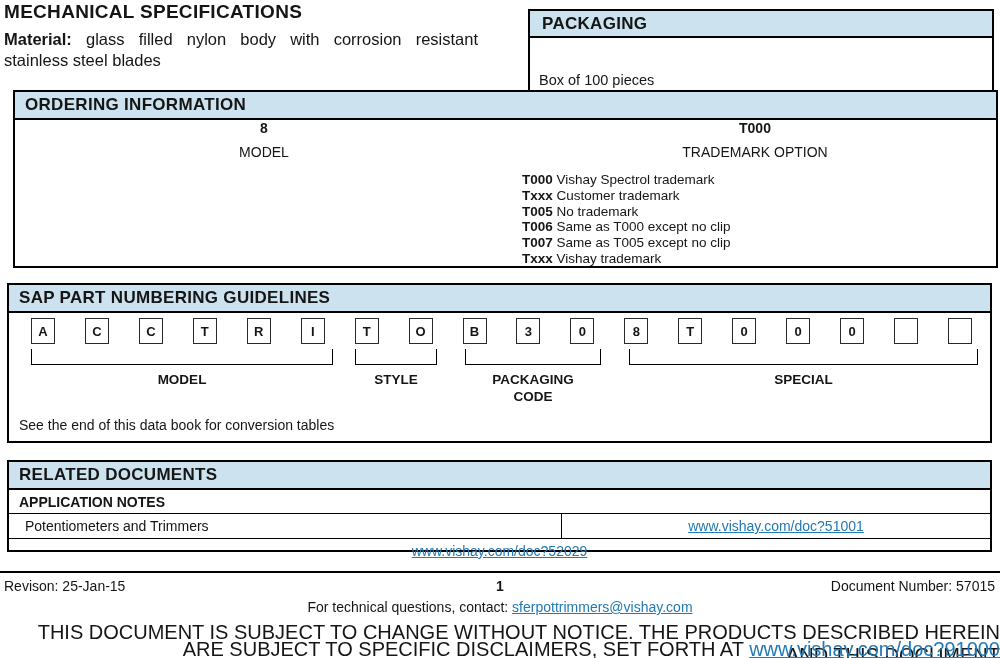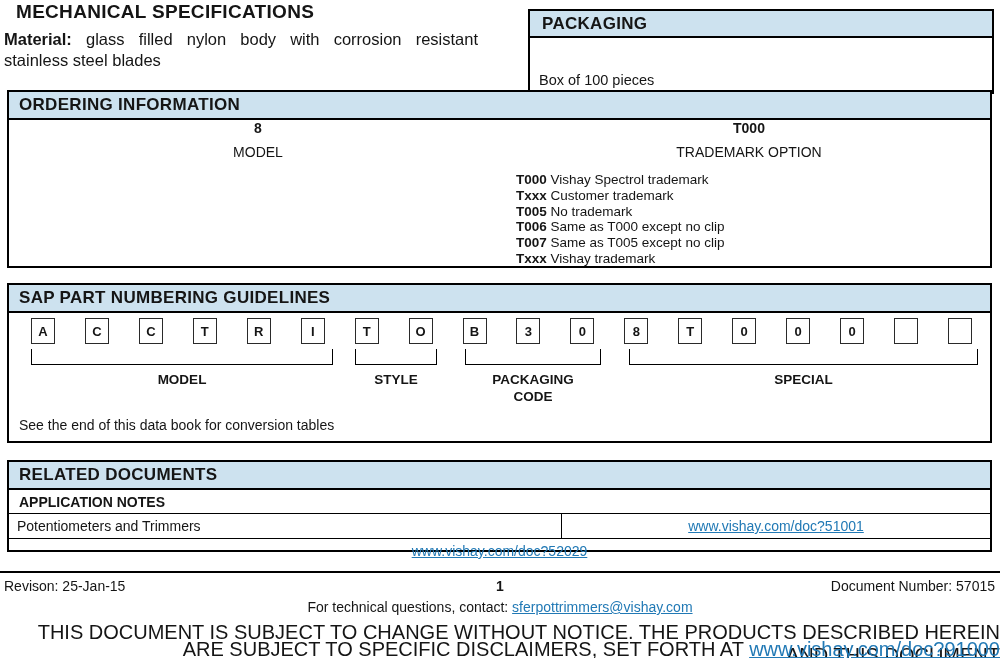--- a/index.html
+++ b/index.html
@@ -23,28 +23,28 @@
     font-size: 17px;
     padding: 3px 0 3px 10px;
     letter-spacing: 0.3px;
   }
   .link {
     color: var(--link, #2179b5);
     text-decoration: underline;
     cursor: pointer;
   }
   
-  #mech-title { position: absolute; left: 16px; top: 1px; font-size: 19px; font-weight: bold; letter-spacing: 0.3px; }
+  #mech-title { position: absolute; left: 4px; top: 1px; font-size: 19px; font-weight: bold; letter-spacing: 0.3px; }
   #mech-para  { position: absolute; left: 4px; top: 29px; width: 474px; font-size: 16.5px; line-height: 21px; text-align: justify; }
   
   #packaging { left: 528px; top: 9px; width: 466px; }
   #packaging .bar { font-size: 17px; padding: 3px 0 2px 12px; }
   #packaging-content { font-size: 14.5px; padding: 4px 0 4px 9px; margin-top: 30px; }
   
-  #ordering { left: 7px; top: 90px; width: 985px; height: 178px; }
+  #ordering { left: 13px; top: 90px; width: 985px; height: 178px; }
   .ord-center { position: absolute; width: 220px; text-align: center; }
   .ord-val { font-weight: bold; font-size: 14px; }
   .ord-lab { font-size: 14px; }
   #ord-options { position: absolute; left: 507px; top: 80px; font-size: 13.5px; line-height: 15.8px; }
   
   #sap { left: 7px; top: 283px; width: 985px; height: 160px; }
   #sap-boxes { position: absolute; left: 22px; top: 33px; width: 941px; display: flex; justify-content: space-between; }
   .sap-box {
     width: 24px; height: 26px;
     border: 1.5px solid #2a2a2a;
@@ -58,21 +58,21 @@
   .bracket-label {
     position: absolute; top: 86px;
     font-weight: bold; font-size: 13.5px; text-align: center; line-height: 17px;
   }
   #sap-note { position: absolute; left: 10px; top: 132px; font-size: 14px; }
   
   #related { left: 7px; top: 460px; width: 985px; height: 92px; }
   #app-notes { font-weight: bold; font-size: 14px; padding: 4px 16px 3px 10px; border-bottom: 1.5px solid #000; height: 24px; }
   .rd-row { display: flex; height: 25px; }
   .rd-row.mid { border-bottom: 1.5px solid #000; }
-  .rd-left { width: 553px; border-right: 1.5px solid #000; font-size: 14px; padding: 4px 0 0 8px; }
+  .rd-left { width: 553px; border-right: 1.5px solid #000; font-size: 14px; padding: 4px 0 0 16px; }
   .rd-right { flex: 1; text-align: center; font-size: 14px; padding-top: 4px; }
   
   #footer-rule { position: absolute; left: 0; top: 571px; width: 1000px; height: 2px; background: #000; }
   #footer-rev { position: absolute; left: 4px; top: 578px; font-size: 14px; }
   #footer-page { position: absolute; left: 0; top: 578px; width: 100%; text-align: center; font-weight: bold; font-size: 14px; }
   #footer-doc { position: absolute; right: 5px; top: 578px; font-size: 14px; padding-left: 35px; }
   #footer-contact { position: absolute; left: 0; top: 599px; width: 100%; text-align: center; font-size: 14px; }
   .disc { position: absolute; left: 0; width: 100%; text-align: right; font-size: 20px; }
   #footer-disc1 { top: 621px; }
   #footer-disc2 { top: 638px; }

